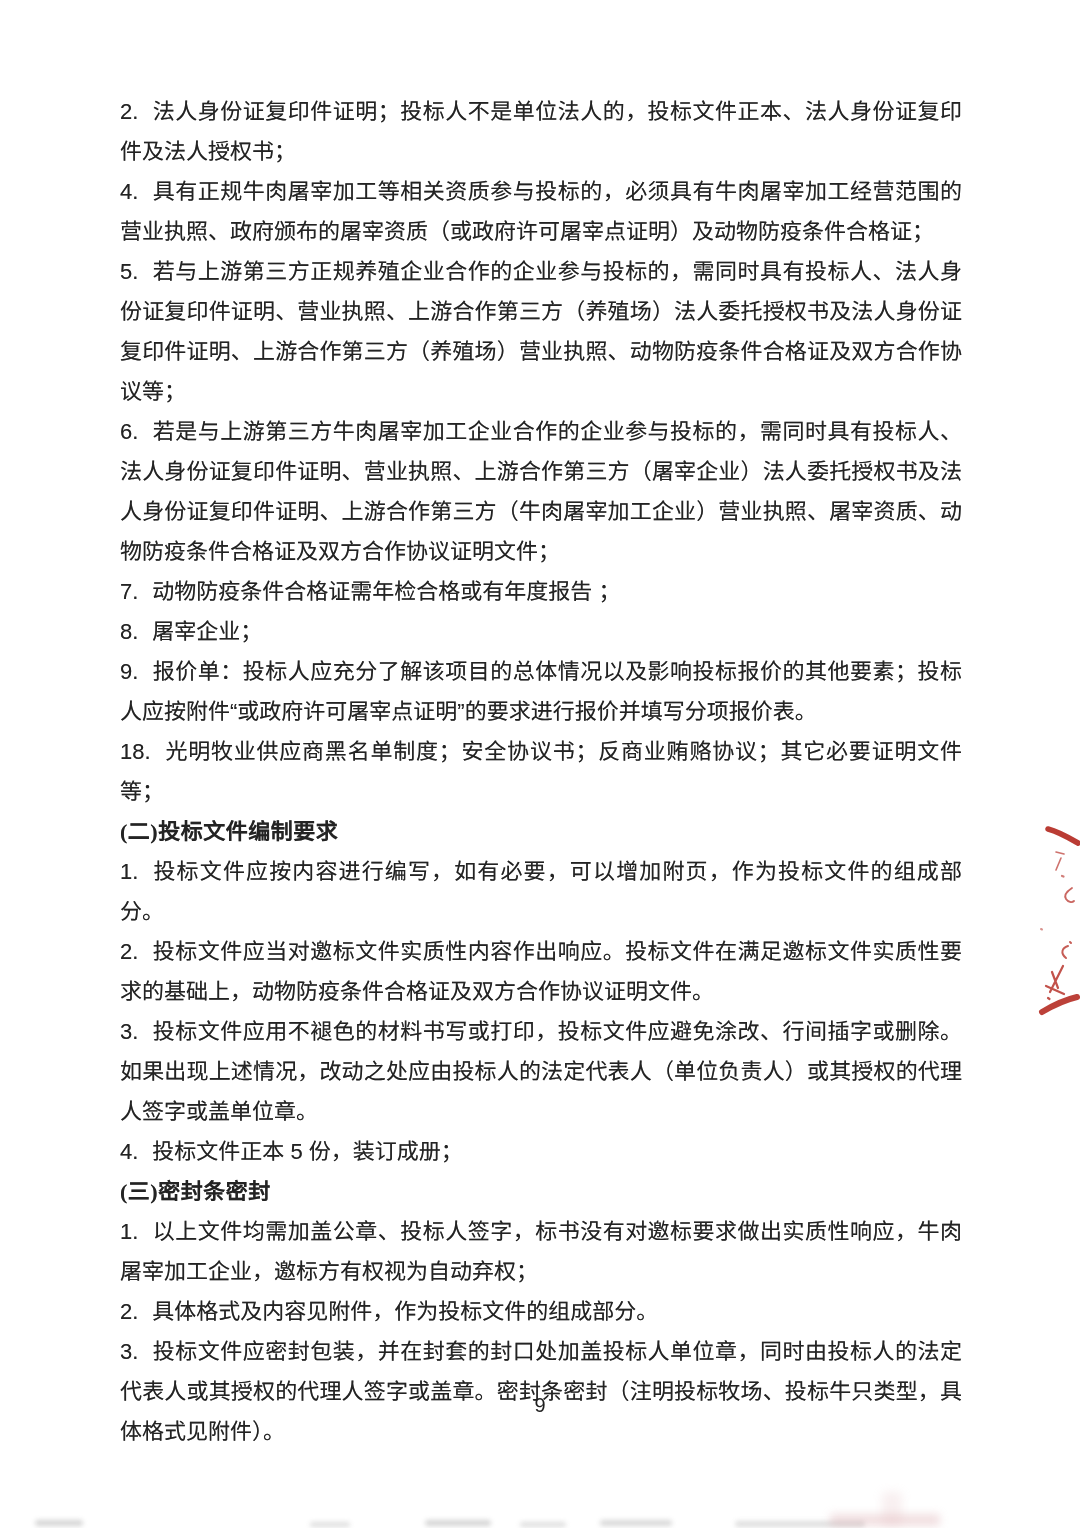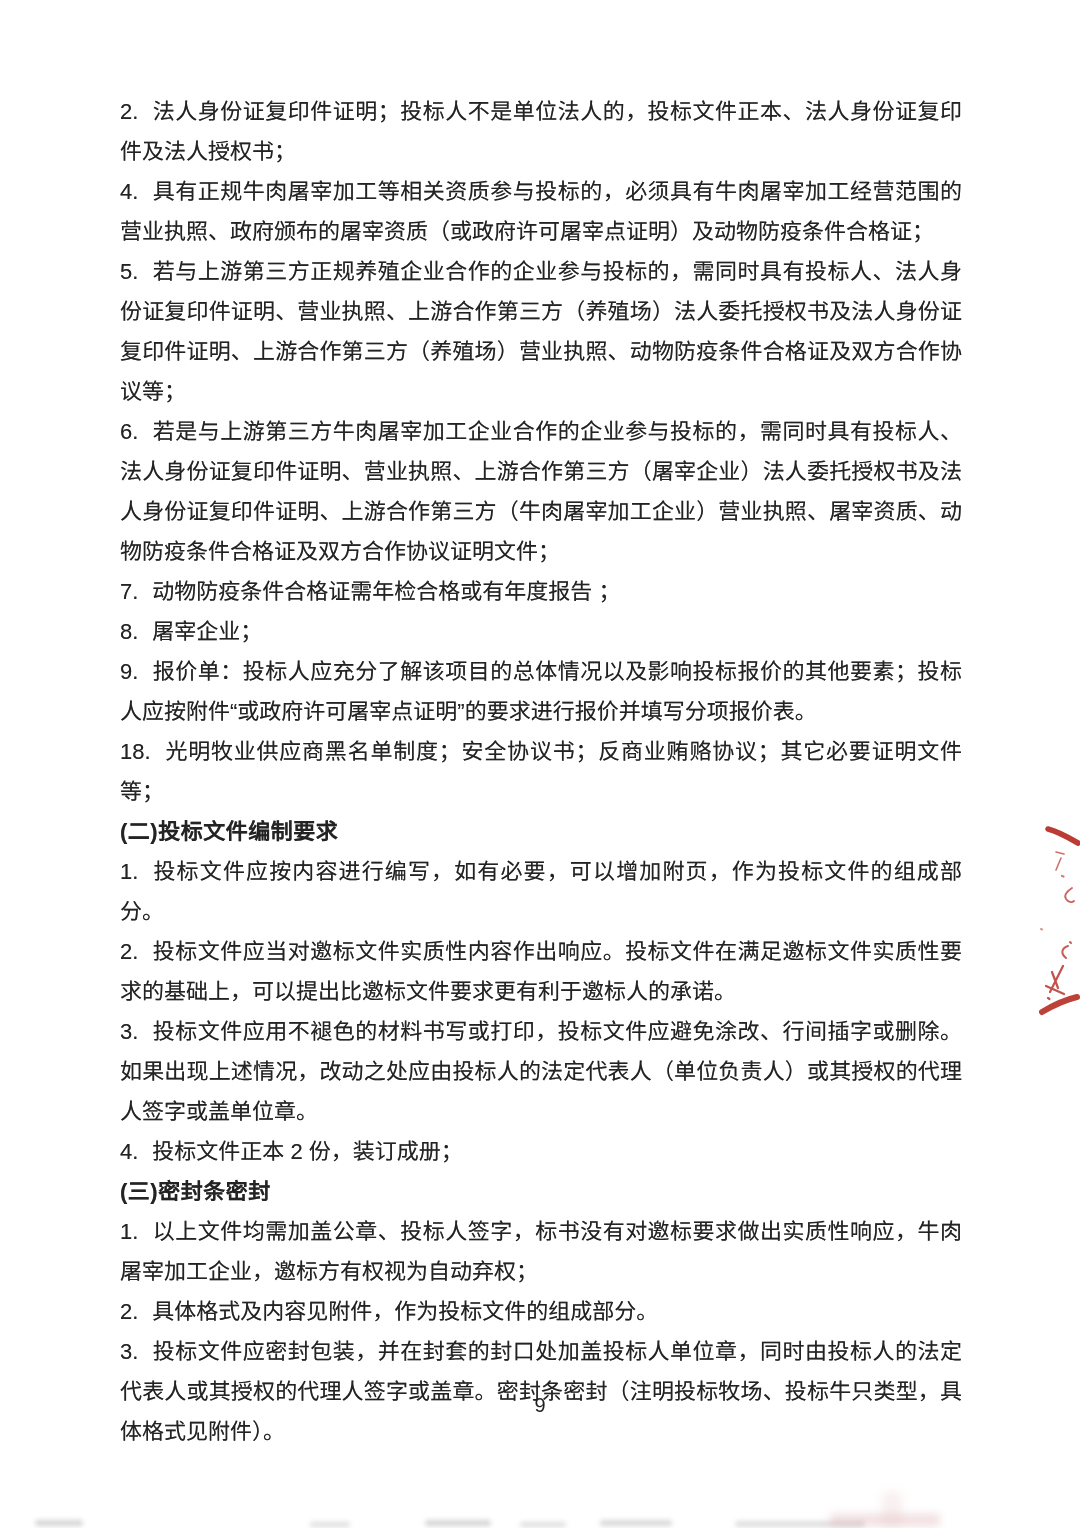--- a/index.html
+++ b/index.html
@@ -17,21 +17,21 @@
     left: 120px;
     top: 92px;
     width: 842px;
     font-size: 22px;
     line-height: 40px;
     text-align: justify;
     text-shadow: 0 0 0.6px rgba(20,20,20,0.45);
   }
   .content p { margin: 0; }
   .num { margin-right: 14px; }
-  .heading { font-weight: 700; letter-spacing: 0.5px; }
+  .heading { font-weight: 700; letter-spacing: 0.5px; font-family: Liberation Serif, serif; }
   .page-number {
     position: absolute;
     left: 0; right: 0;
     top: 1394px;
     text-align: center;
     font-size: 20px;
     color: #1f1f1f;
   }
   .red-marks {
     position: absolute;
@@ -68,23 +68,23 @@
     <p><span class="num">5.</span><span>若与上游第三方正规养殖企业合作的企业参与投标的，需同时具有投标人、法人身份证复印件证明、营业执照、上游合作第三方（养殖场）法人委托授权书及法人身份证复印件证明、上游合作第三方（养殖场）营业执照、动物防疫条件合格证及双方合作协议等；</span></p>
     <p><span class="num">6.</span><span>若是与上游第三方牛肉屠宰加工企业合作的企业参与投标的，需同时具有投标人、法人身份证复印件证明、营业执照、上游合作第三方（屠宰企业）法人委托授权书及法人身份证复印件证明、上游合作第三方（牛肉屠宰加工企业）营业执照、屠宰资质、动物防疫条件合格证及双方合作协议证明文件；</span></p>
     <p><span class="num">7.</span><span>动物防疫条件合格证需年检合格或有年度报告 ；</span></p>
     <p><span class="num">8.</span><span>屠宰企业；</span></p>
     <p><span class="num">9.</span><span>报价单：投标人应充分了解该项目的总体情况以及影响投标报价的其他要素；投标人应按附件“或政府许可屠宰点证明”的要求进行报价并填写分项报价表。</span></p>
     <p><span class="num">18.</span><span>光明牧业供应商黑名单制度；安全协议书；反商业贿赂协议；其它必要证明文件等；</span></p>
 
     <p class="heading">(二)投标文件编制要求</p>
 
     <p><span class="num">1.</span><span>投标文件应按内容进行编写，如有必要，可以增加附页，作为投标文件的组成部分。</span></p>
-    <p><span class="num">2.</span><span>投标文件应当对邀标文件实质性内容作出响应。投标文件在满足邀标文件实质性要求的基础上，可以提出比邀标文件要求更有利于邀标人的承诺。</span></p>
+    <p><span class="num">2.</span><span>投标文件应当对邀标文件实质性内容作出响应。投标文件在满足邀标文件实质性要求的基础上，动物防疫条件合格证及双方合作协议证明文件。</span></p>
     <p><span class="num">3.</span><span>投标文件应用不褪色的材料书写或打印，投标文件应避免涂改、行间插字或删除。如果出现上述情况，改动之处应由投标人的法定代表人（单位负责人）或其授权的代理人签字或盖单位章。</span></p>
-    <p><span class="num">4.</span><span>投标文件正本 2 份，装订成册；</span></p>
+    <p><span class="num">4.</span><span>投标文件正本 5 份，装订成册；</span></p>
 
     <p class="heading">(三)密封条密封</p>
 
     <p><span class="num">1.</span><span>以上文件均需加盖公章、投标人签字，标书没有对邀标要求做出实质性响应，牛肉屠宰加工企业，邀标方有权视为自动弃权；</span></p>
     <p><span class="num">2.</span><span>具体格式及内容见附件，作为投标文件的组成部分。</span></p>
     <p><span class="num">3.</span><span>投标文件应密封包装，并在封套的封口处加盖投标人单位章，同时由投标人的法定代表人或其授权的代理人签字或盖章。密封条密封（注明投标牧场、投标牛只类型，具体格式见附件）。</span></p>
 
   </div>
 
   <div class="page-number">9</div>

